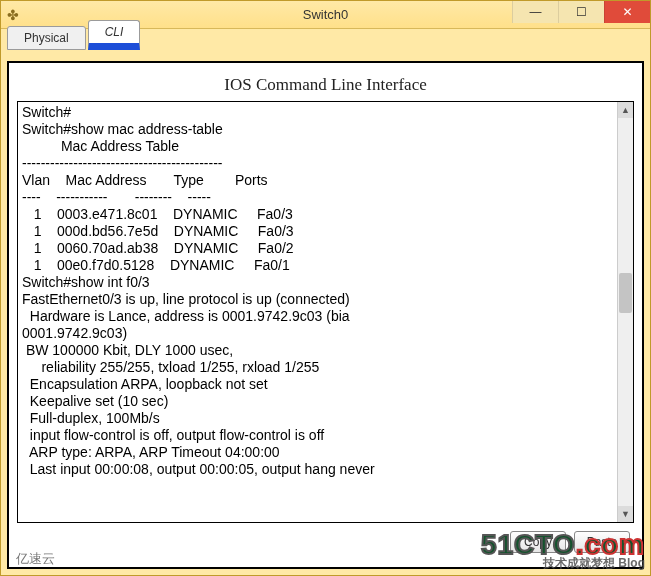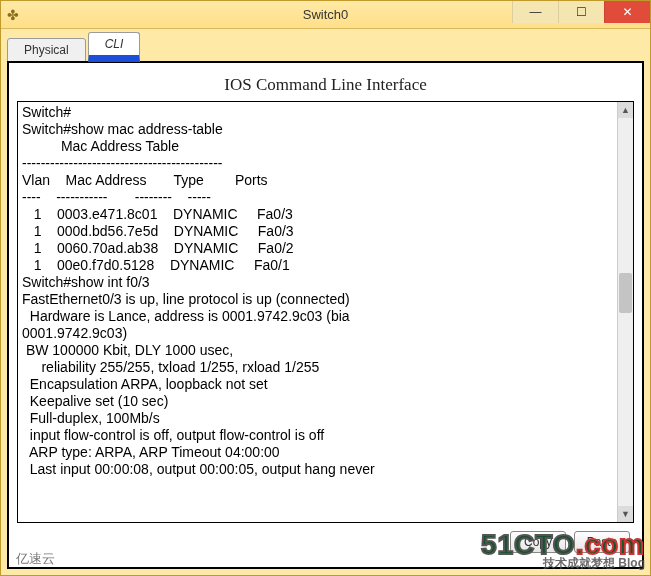--- a/index.html
+++ b/index.html
@@ -57,21 +57,21 @@
     background: #f5e5b0;
     border-left: 1px solid rgba(0,0,0,0.1);
   }
   .winbtn.close {
     background: #e04b3a;
     color: #fff;
   }
   .tabrow {
     display: flex;
     align-items: flex-end;
-    padding: 6px 6px 0 6px;
+    padding: 6px 6px 12px 6px;
     height: 32px;
     background: #ffe9a6;
   }
   .tab {
     padding: 4px 16px;
     font-size: 12px;
     border: 1px solid #9b9b9b;
     border-bottom: 1px solid #9b9b9b;
     margin-right: 2px;
     background: #f0f0f0;

